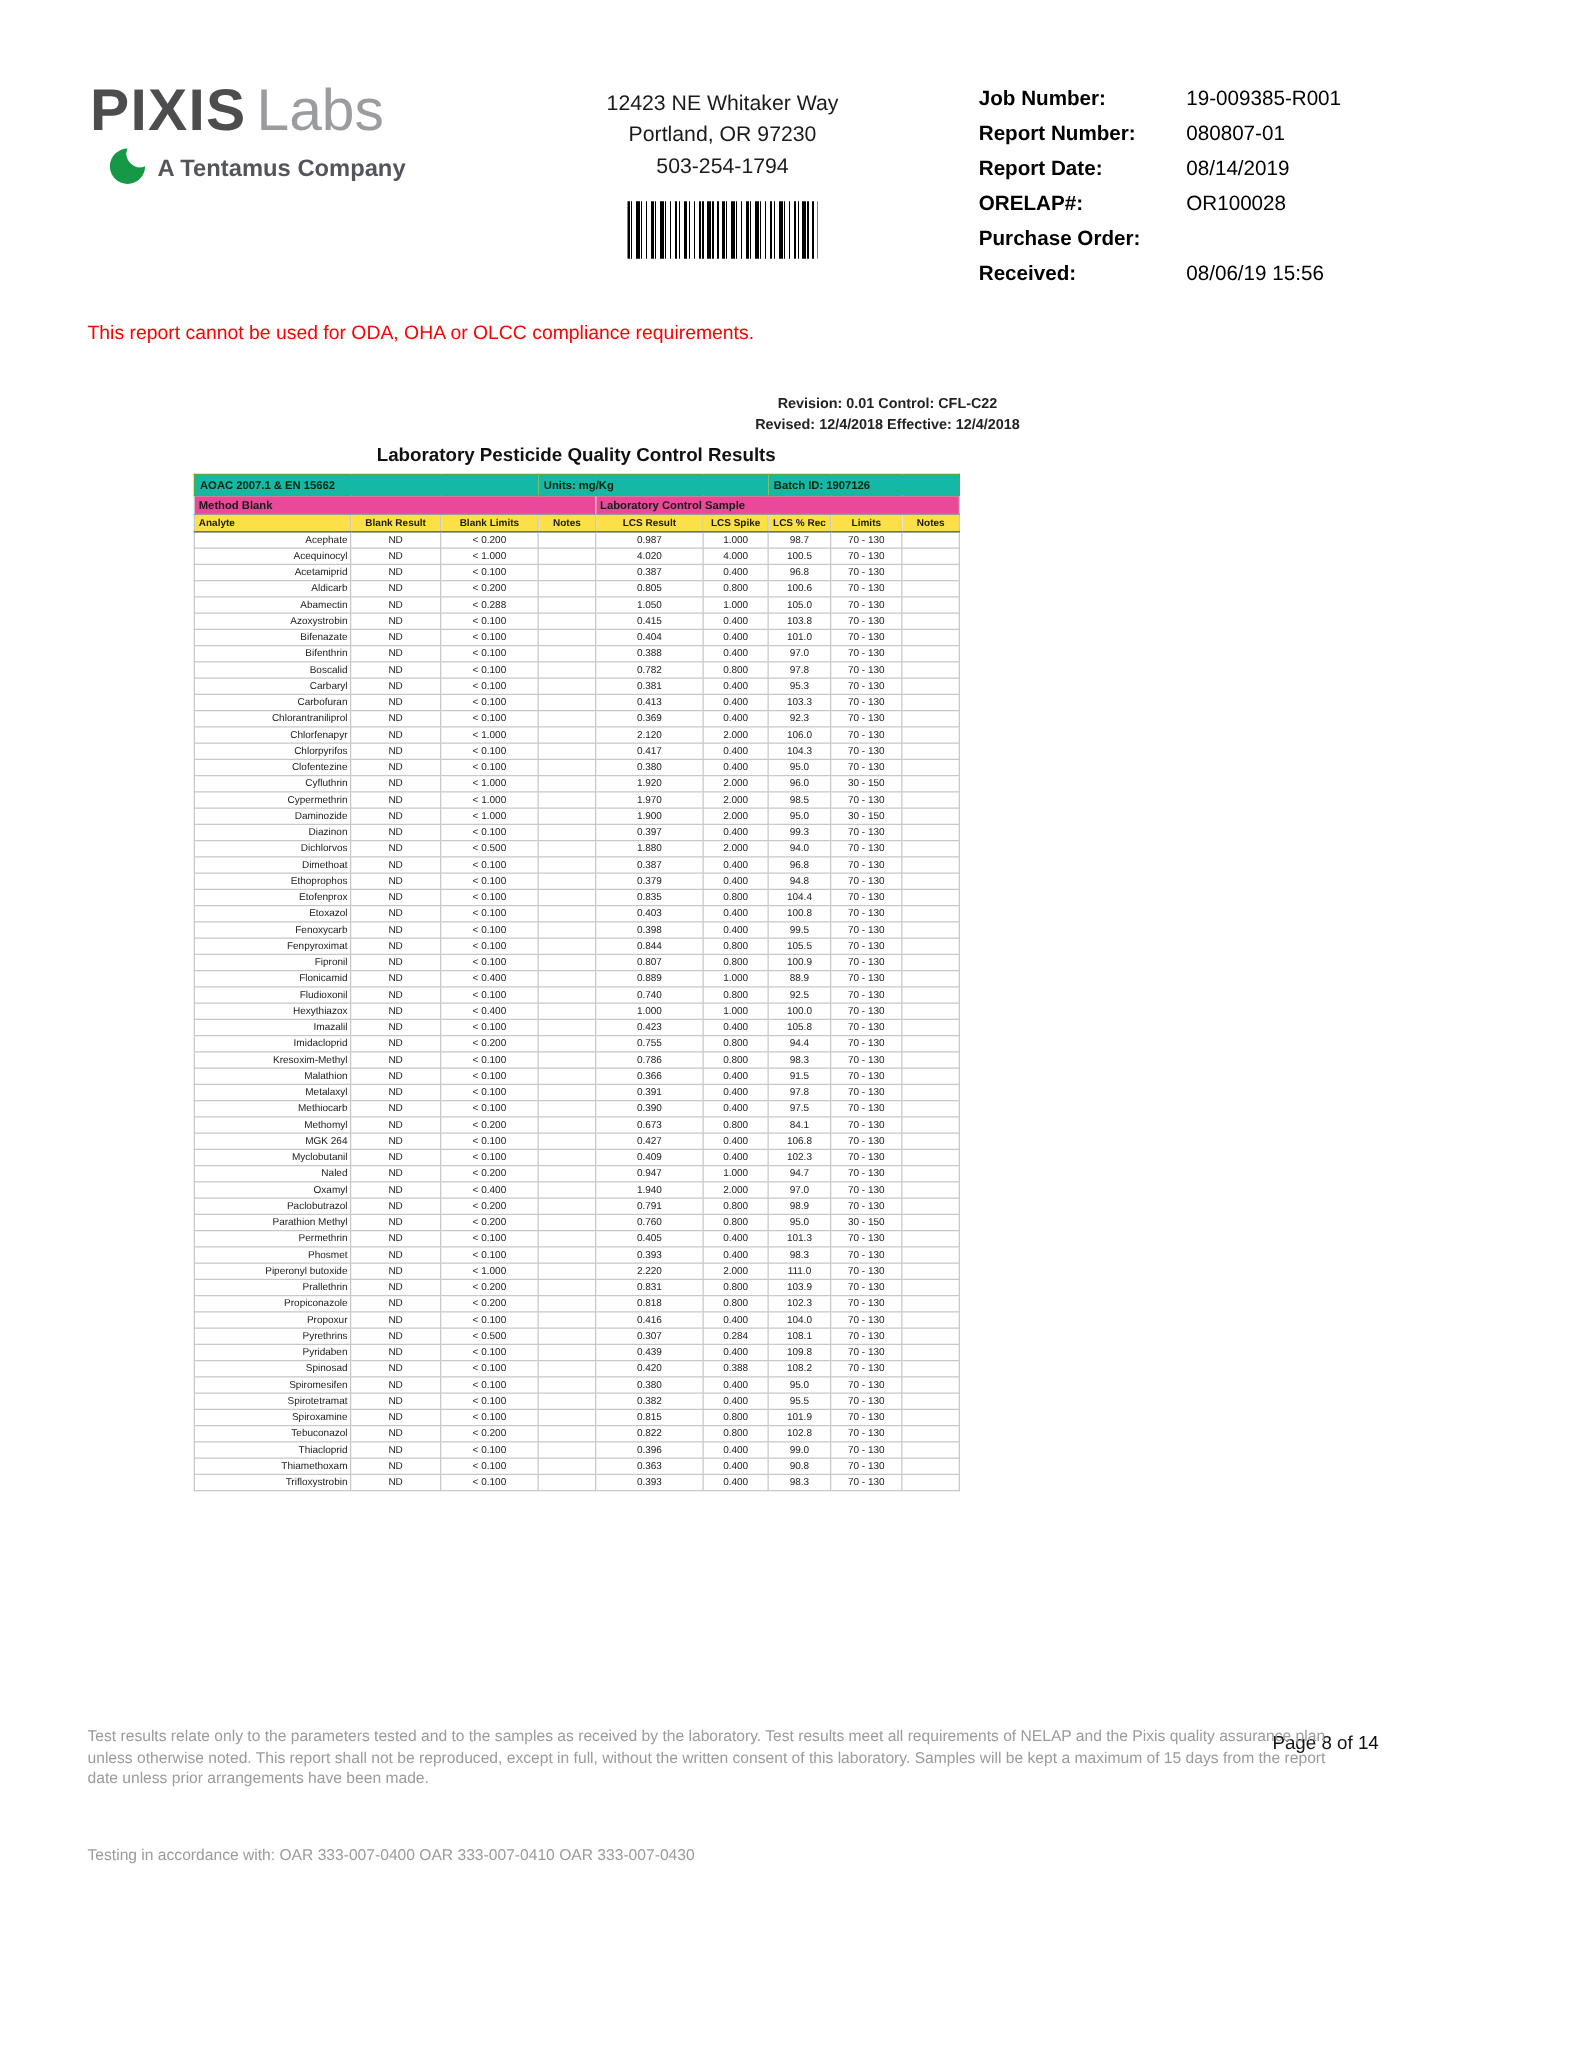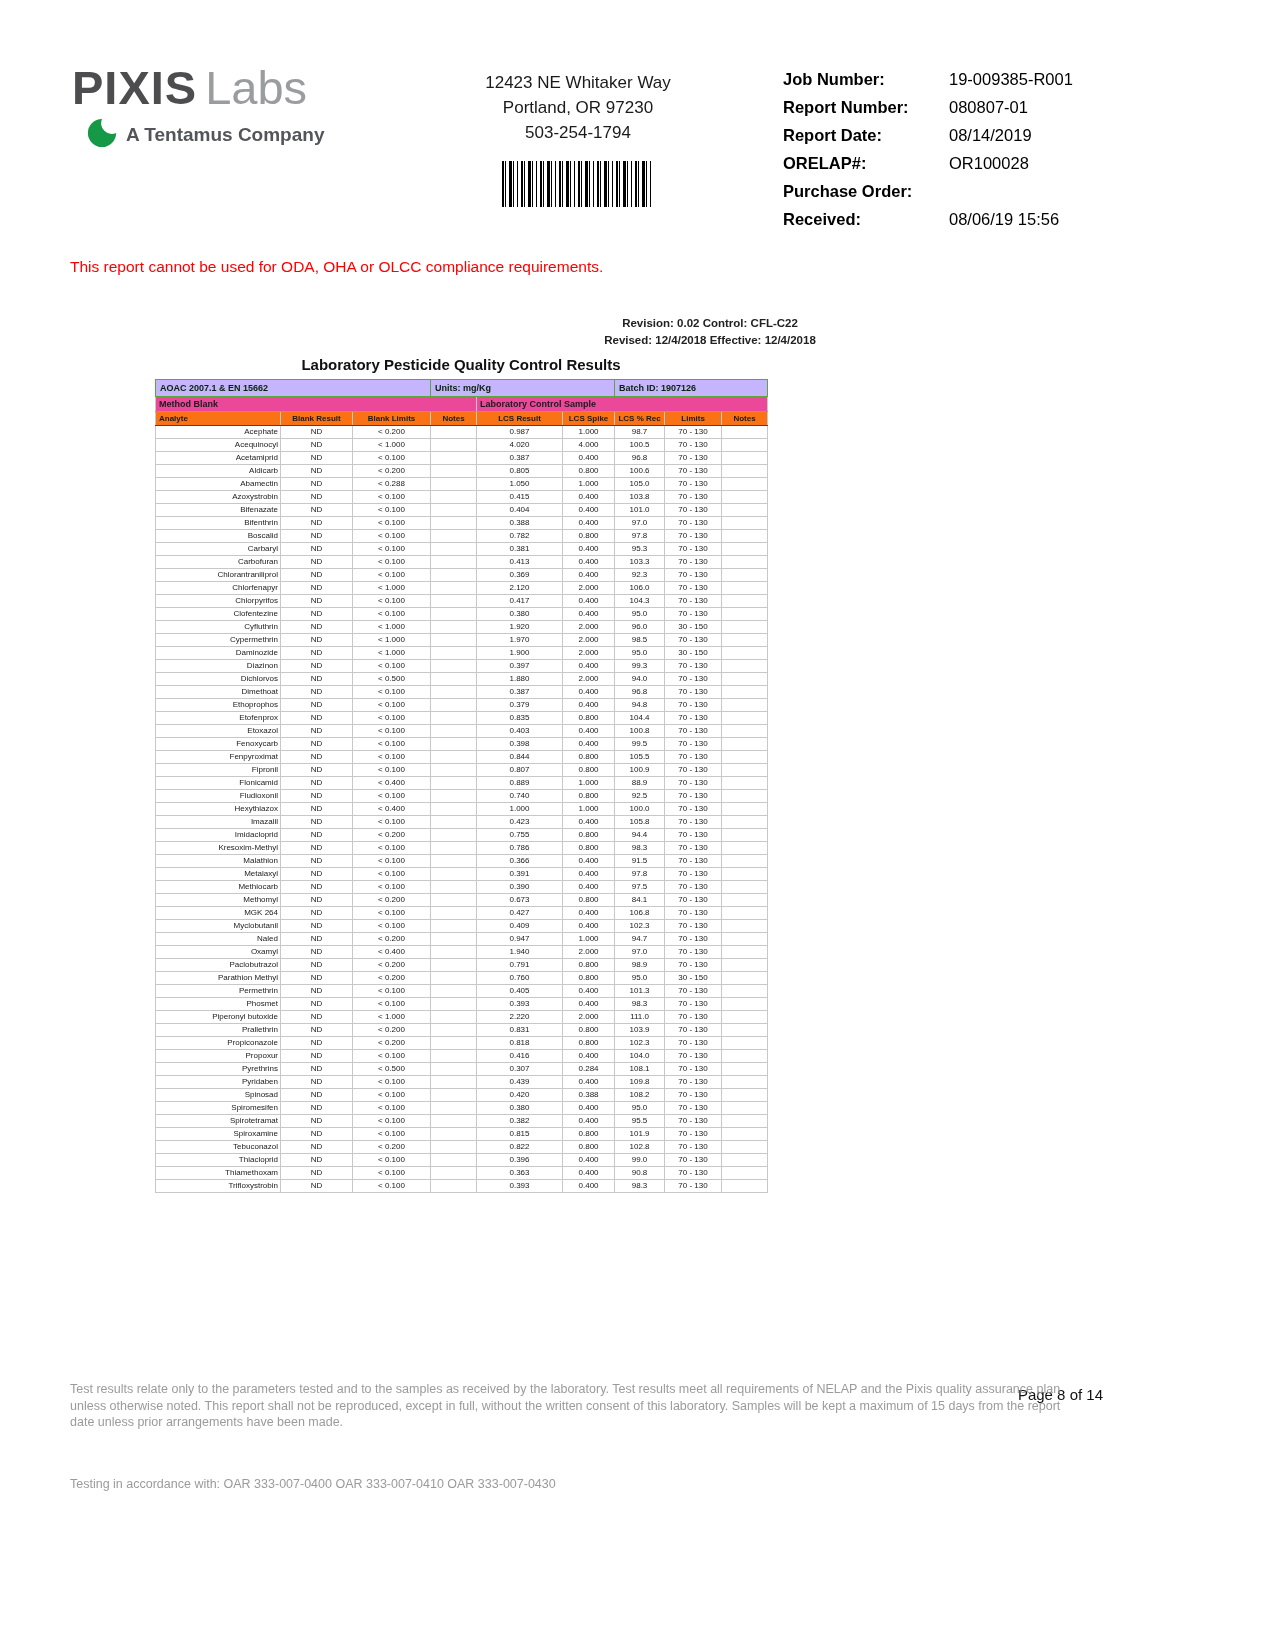--- a/index.html
+++ b/index.html
@@ -35,25 +35,25 @@
   
   .revision { position:absolute; left:580px; top:315px; width:260px; text-align:center;
               font-size:11.5px; font-weight:bold; color:#222; line-height:17px; }
 
   
   .table-title { position:absolute; left:155px; top:356px; width:612px; text-align:center;
                  font-size:15px; font-weight:bold; color:#111; }
   table.qc { position:absolute; left:155px; top:379px; width:612px; border-collapse:collapse;
              table-layout:fixed; font-size:8px; color:#1a1a1a; border:1px solid #6b6b6b; }
   table.qc th, table.qc td { border:1px solid #c8c8c8; overflow:hidden; white-space:nowrap; }
-  tr.green-row th { background:#c4b5fd; border-color:#5aa83a; color:#07230a; font-size:9px;
+  tr.green-row th { background:#14b8a6; border-color:#5aa83a; color:#07230a; font-size:9px;
                     font-weight:bold; text-align:left; padding:3px 4px; }
   tr.method-row th { background:#ec4899; font-size:9px; font-weight:bold; text-align:left;
                      padding:2px 3px; border-bottom:1px solid #9a9a9a; }
-  tr.col-head th { background:#f97316; font-size:8px; font-weight:bold; text-align:center;
+  tr.col-head th { background:#fde047; font-size:8px; font-weight:bold; text-align:center;
                    padding:2px 1px; border-bottom:1px solid #444; }
   tr.col-head th.al { text-align:left; padding-left:3px; }
   table.qc td { height:12px; line-height:12px; padding:0 2px; text-align:center; }
   table.qc td.al { text-align:right; padding-left:3px; }
 
   
   .page-num { position:absolute; right:172px; top:1386px; font-size:15px; color:#111; }
   .disclaimer { position:absolute; left:70px; top:1381px; width:1012px; font-size:12.5px;
                 color:#9b9b9b; line-height:16.5px; }
   .accordance { position:absolute; left:70px; top:1477px; font-size:12.5px; color:#9b9b9b; }
@@ -107,21 +107,21 @@
     </div>
     <div class="ji-row">
       <span class="ji-label">Received:</span>
       <span class="ji-value">08/06/19  15:56</span>
     </div>
   </div>
 
   <div class="notice">This report cannot be used for ODA, OHA or OLCC compliance requirements.</div>
 
   <div class="revision">
-    <div>Revision: 0.02 Control: CFL-C22</div>
+    <div>Revision: 0.01 Control: CFL-C22</div>
     <div>Revised: 12/4/2018 Effective: 12/4/2018</div>
   </div>
 
   <div class="table-title">Laboratory Pesticide Quality Control Results</div>
 
   <table class="qc">
     <colgroup>
       <col style="width:125px">
         <col style="width:72px">
         <col style="width:78px">

